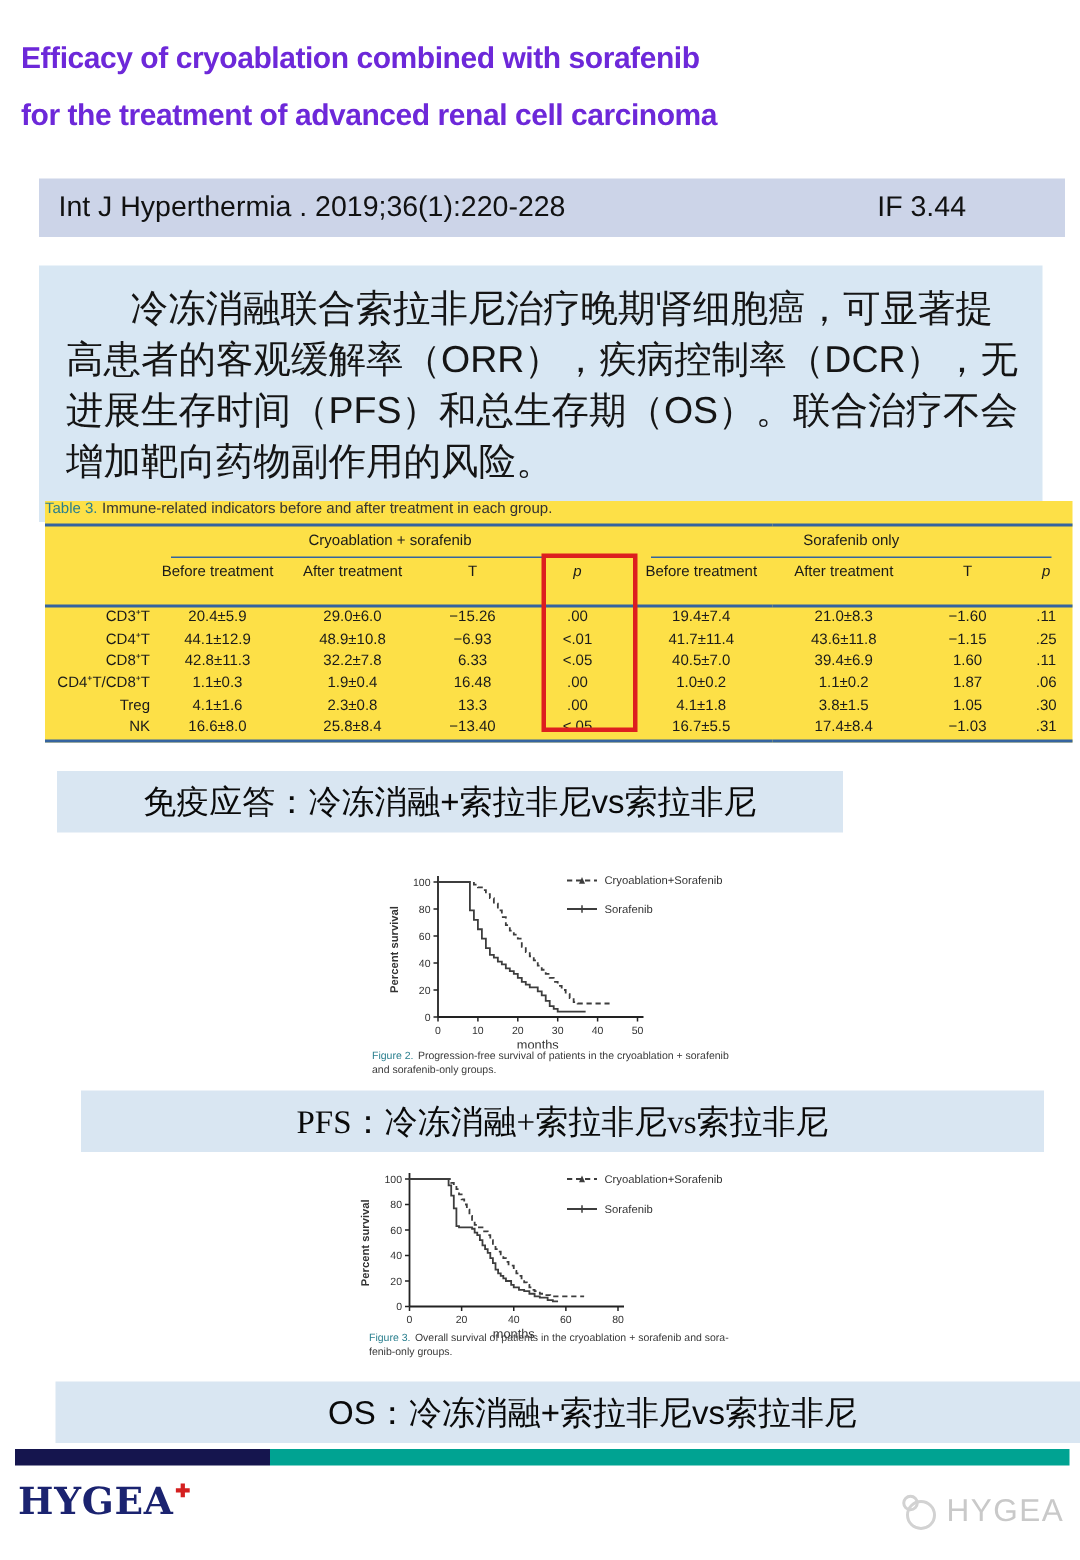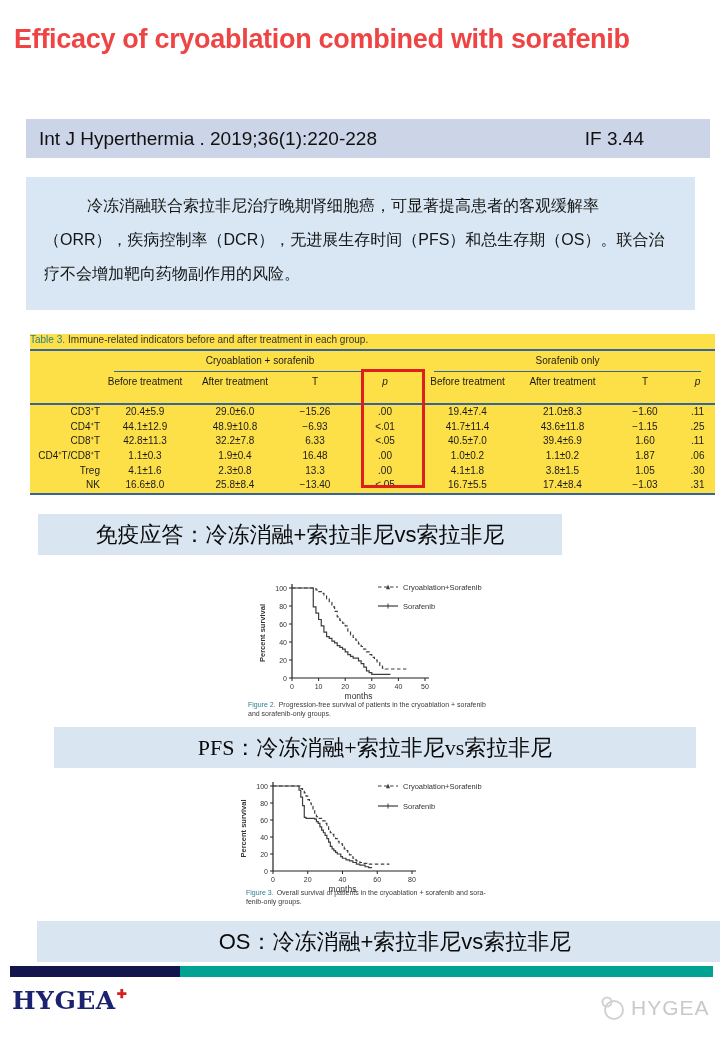--- a/index.html
+++ b/index.html
@@ -1,32 +1,32 @@
 <!DOCTYPE html>
 <html><head>
 <meta charset="utf-8">
 <style>
   html,body{margin:0;padding:0;background:#fff;}
   .slide{position:relative;width:720px;height:1040px;background:#ffffff;overflow:hidden;
          font-family:"Liberation Sans",sans-serif;}
 
   
-  .title{position:absolute;left:14px;top:20px;width:698px;font-size:27px;font-weight:bold;
-         color:#ef4444;line-height:38px;letter-spacing:-0.3px;}
+  .title{position:absolute;left:14px;top:20px;width:698px;font-size:20px;font-weight:bold;
+         color:#6d28d9;line-height:38px;letter-spacing:-0.3px;}
 
   
   .cite-bar{position:absolute;left:26px;top:119px;width:684px;height:39px;background:#ccd4e8;
             display:flex;justify-content:space-between;align-items:center;
             font-size:19px;color:#111;padding:0;box-sizing:border-box;}
   .cite-bar .cite{margin-left:13px;}
   .cite-bar .if{margin-right:66px;}
 
   
-  .summary{position:absolute;left:26px;top:177px;width:669px;height:133px;background:#d8e7f3;
-           box-sizing:border-box;padding:12px 16px 0 18px;font-size:16px;line-height:34px;
+  .summary{position:absolute;left:26px;top:177px;width:669px;height:171px;background:#d8e7f3;
+           box-sizing:border-box;padding:12px 16px 0 18px;font-size:25px;line-height:34px;
            color:#151515;text-indent:43px;}
 
   
   .paper-table{position:absolute;left:30px;top:334px;width:685px;background:#fde047;}
   .tcap{font-size:10px;color:#333;margin-bottom:4px;white-space:nowrap;}
   .teal{color:#2a7f8e;margin-right:3px;}
   table.jt{width:685px;table-layout:fixed;border-collapse:collapse;font-size:10px;color:#1a1a1a;
            border-top:2.5px solid #35649f;border-bottom:2px solid #35649f;}
   table.jt th,table.jt td{font-weight:normal;text-align:center;padding:0;line-height:14.6px;
            overflow:hidden;white-space:nowrap;}
@@ -66,20 +66,21 @@
   .watermark{position:absolute;left:600px;top:995px;display:flex;align-items:center;gap:5px;
              color:#c9c9c9;font-size:21px;letter-spacing:1px;}
 </style>
 </head>
 <body>
 
 <div class="slide">
 
   <div class="title">
     <span>Efficacy of cryoablation combined with sorafenib</span><br>
+    <span>for the treatment of advanced renal cell carcinoma</span>
   </div>
 
   <div class="cite-bar">
     <span class="cite">Int J Hyperthermia . 2019;36(1):220-228</span>
     <span class="if">IF 3.44</span>
   </div>
 
   <div class="summary">冷冻消融联合索拉非尼治疗晚期肾细胞癌，可显著提高患者的客观缓解率（ORR），疾病控制率（DCR），无进展生存时间（PFS）和总生存期（OS）。联合治疗不会增加靶向药物副作用的风险。</div>
 
   <div class="paper-table">

